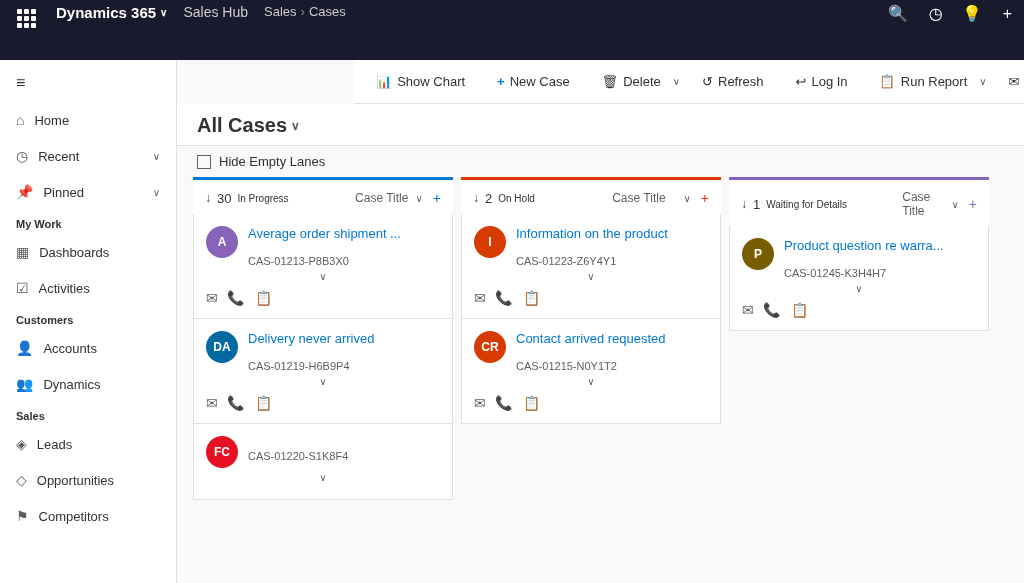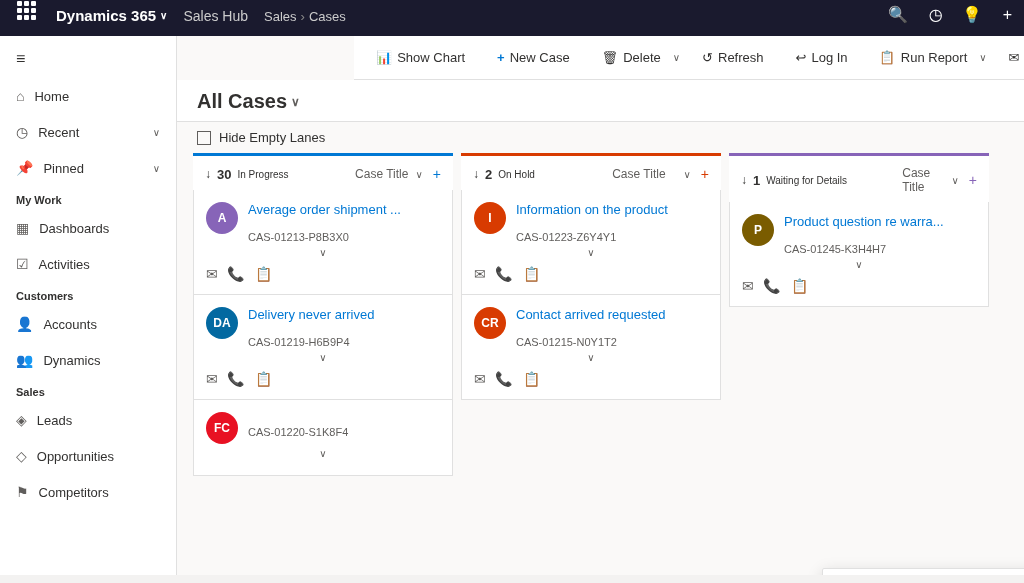--- a/index.html
+++ b/index.html
@@ -1,24 +1,24 @@
 <!DOCTYPE html>
 <html><head>
   <meta charset="utf-8">
   <style>
     * { box-sizing: border-box; margin: 0; padding: 0; }
     body { font-family: 'Segoe UI', sans-serif; font-size: 13px; background: #f3f2f1; overflow: hidden; width: 1024px; height: 583px; }
 
     
     .top-nav {
       background: #1a1a2e;
-      height: 36px;
-      display: flex;
-      align-items: flex-end;
-      padding: 12px 12px;
+      height: 60px;
+      display: flex;
+      align-items: flex-start;
+      padding: 4px 12px;
       color: #fff;
       gap: 16px;
       position: relative;
     }
     .top-nav-grid {
       display: grid;
       place-items: center;
       width: 28px;
       height: 28px;
       cursor: pointer;
@@ -152,21 +152,21 @@
       border-top: 3px solid #0078d4;
       background: #fff;
       display: flex;
       align-items: center;
       gap: 6px;
     }
     .kanban-column-header.hold { border-top-color: #d83b01; }
     .kanban-column-header.waiting { border-top-color: #8764b8; }
 
     .col-title { font-size: 10px; font-weight: 400; color: #323130; }
-    .col-count { font-size: 13px; font-weight: 700; color: #323130; }
+    .col-count { font-size: 13px; font-weight: 400; color: #323130; }
     .col-sort-label { font-size: 12px; color: #605e5c; flex: 1; }
     .col-caret { font-size: 10px; color: #605e5c; cursor: pointer; }
     .col-add { font-size: 14px; color: #0078d4; cursor: pointer; margin-left: 4px; }
     .col-arrow { font-size: 12px; color: #323130; }
 
     .kanban-cards { display: flex; flex-direction: column; gap: 0; }
     .kanban-card {
       background: #fff;
       border: 1px solid #e0e0e0;
       border-top: none;

